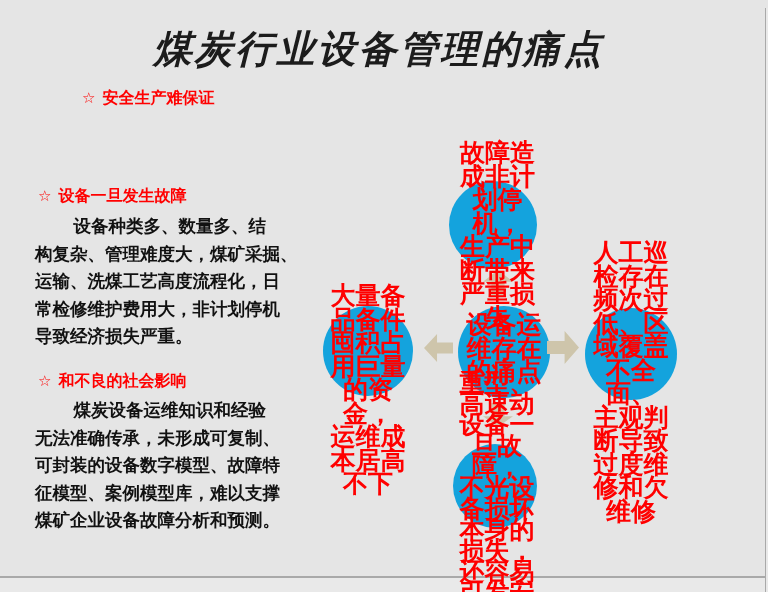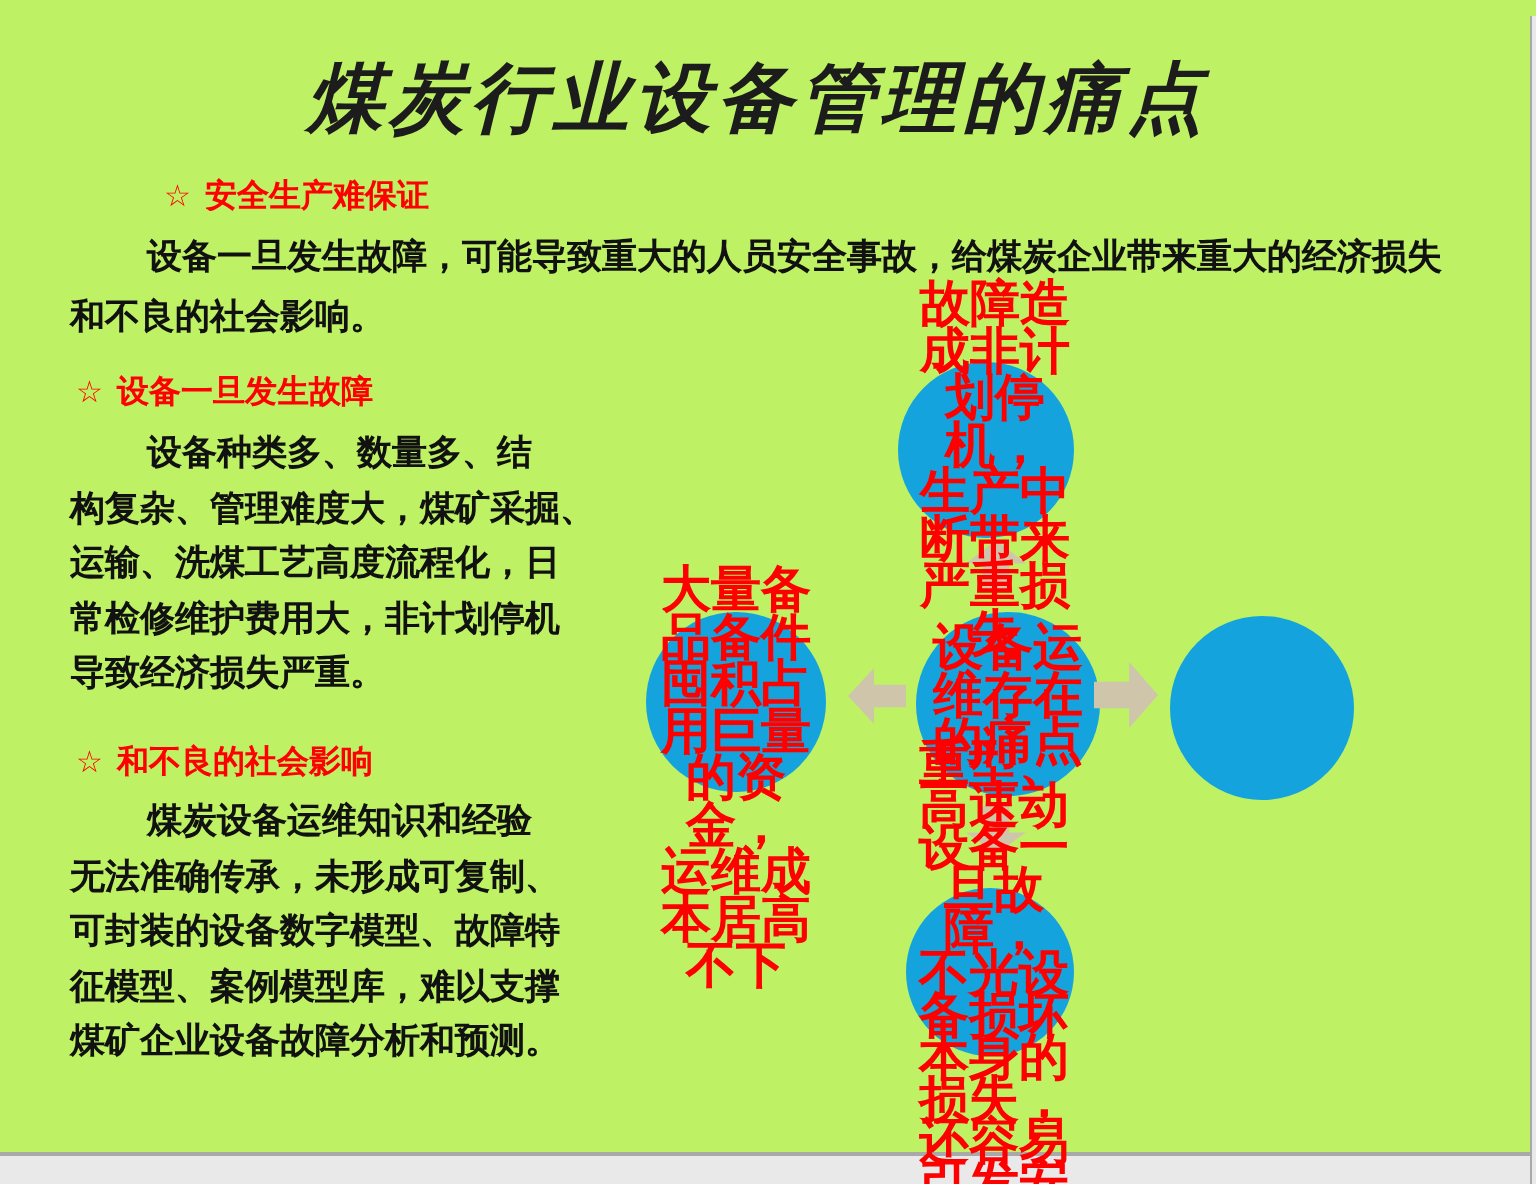--- a/index.html
+++ b/index.html
@@ -1,17 +1,17 @@
 <!DOCTYPE html>
 <html style="--circle: #14a3dd; --label: #ff0000; --arrow: #cec5ab; --edge: #e9e9e9;"><head>
 <meta charset="utf-8">
 <style>
   html,body{margin:0;padding:0;background:#ffffff;}
   .slide{
-    position:relative;width:768px;height:592px;background:#bef264;
+    position:relative;width:768px;height:592px;background:#e5e5e5;
     overflow:hidden;font-family:"Liberation Sans","DejaVu Sans",sans-serif;
   }
   .title{
     position:absolute;left:0;right:10px;top:24px;margin:0;text-align:center;
     font-family:"DejaVu Serif",serif;font-style:italic;font-weight:bold;
     font-size:38px;letter-spacing:3px;color:#1c1c1c;
   }
   .sec-head{
     position:absolute;left:38px;margin:0;color:var(--label,#ff0000);
     font-size:16px;font-weight:600;white-space:nowrap;
@@ -65,22 +65,20 @@
   }
 </style>
 </head>
 <body>
 
 <div class="slide">
 
   <h1 class="title">煤炭行业设备管理的痛点</h1>
 
   <p class="sec-head h1"><span class="star">☆</span><span>安全生产难保证</span></p>
-  <p class="para p1">设备一旦发生故障，可能导致重大的人员安全事故，给煤炭企业带来重大的经济损失
-和不良的社会影响。</p>
 
   <p class="sec-head h2"><span class="star">☆</span><span>设备一旦发生故障</span></p>
   <p class="para p2">设备种类多、数量多、结
 构复杂、管理难度大，煤矿采掘、
 运输、洗煤工艺高度流程化，日
 常检修维护费用大，非计划停机
 导致经济损失严重。</p>
 
   <p class="sec-head h3"><span class="star">☆</span><span>和不良的社会影响</span></p>
   <p class="para p3">煤炭设备运维知识和经验
@@ -111,20 +109,31 @@
 品备件
 囤积占
 用巨量
 的资金，
 运维成
 本居高
 不下</p>
   <p class="bubble-label lbl-center">设备运
 维存在
 的痛点</p>
+  <p class="bubble-label lbl-right">人工巡
+检存在
+频次过
+低、区
+域覆盖
+不全面、
+主观判
+断导致
+过度维
+修和欠
+维修</p>
   <p class="bubble-label lbl-bottom">重型、
 高速动
 设备一
 旦故障，
 不光设
 备损坏
 本身的
 损失，
 还容易
 引发安

